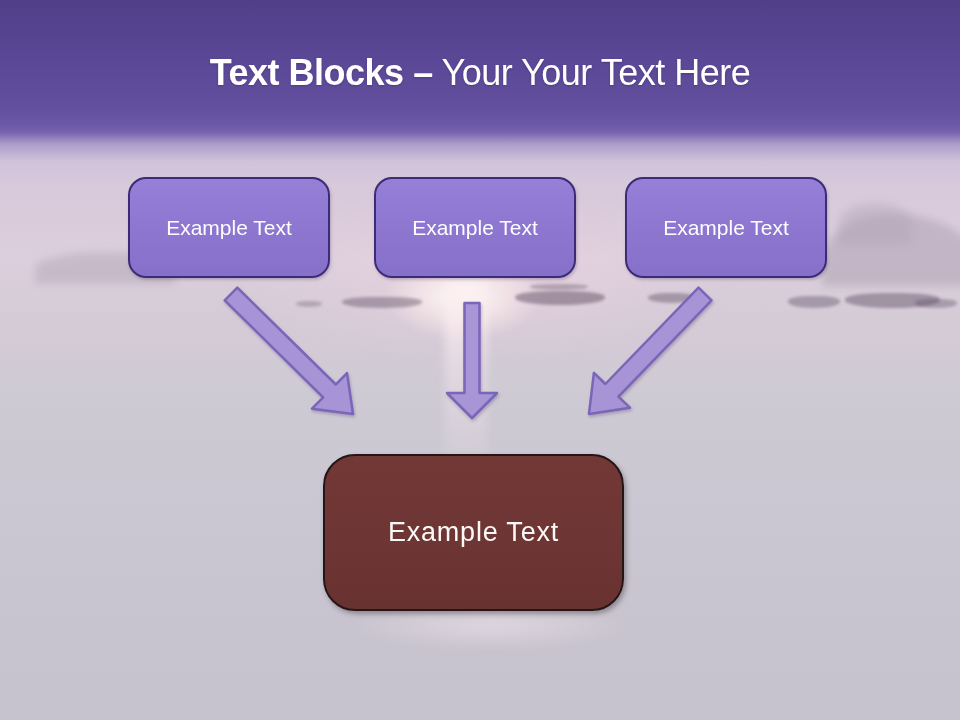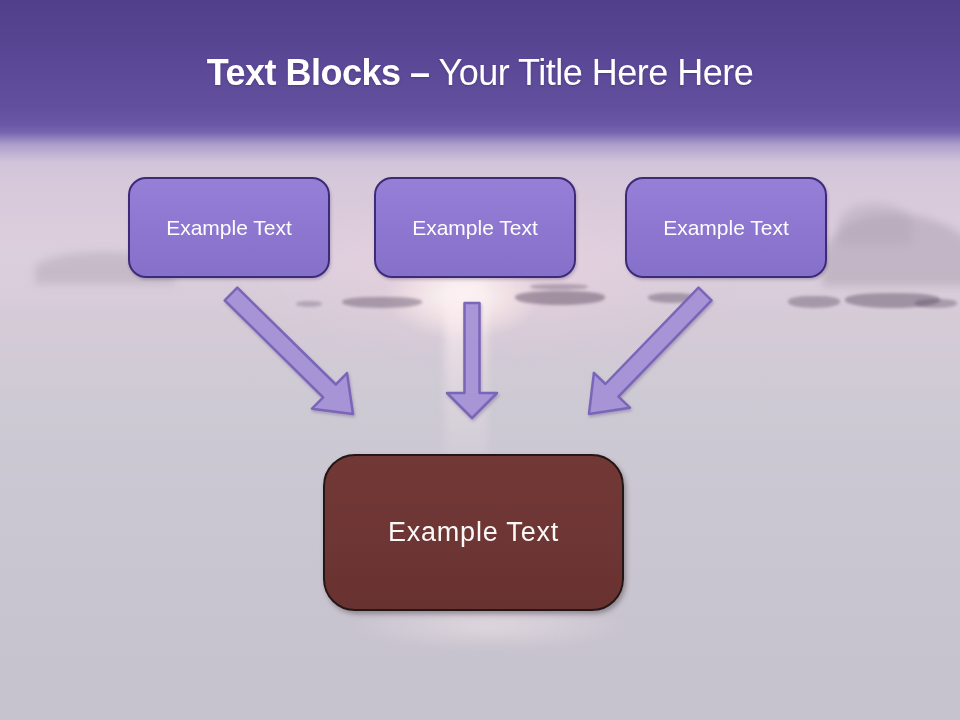--- a/index.html
+++ b/index.html
@@ -78,21 +78,21 @@
   <div class="ph boat" style="left:648px;top:293px;width:48px;height:10px;opacity:.42"></div>
   <div class="ph boat" style="left:788px;top:296px;width:52px;height:12px;opacity:.40"></div>
   <div class="ph boat" style="left:845px;top:293px;width:95px;height:15px;opacity:.45"></div>
   <div class="ph boat" style="left:915px;top:299px;width:42px;height:9px;opacity:.38"></div>
 
   <div class="header-band"></div>
 
   <div class="title">
     <span class="t-bold">Text Blocks</span>
     <span class="t-bold">–</span>
-    <span class="t-reg">Your Title Here Here</span>
+    <span class="t-reg">Your Your Text Here</span>
   </div>
 
   <div class="tbox tbox1">
     <span class="lbl">Example Text</span>
   </div>
   <div class="tbox tbox2">
     <span class="lbl">Example Text</span>
   </div>
   <div class="tbox tbox3">
     <span class="lbl">Example Text</span>

